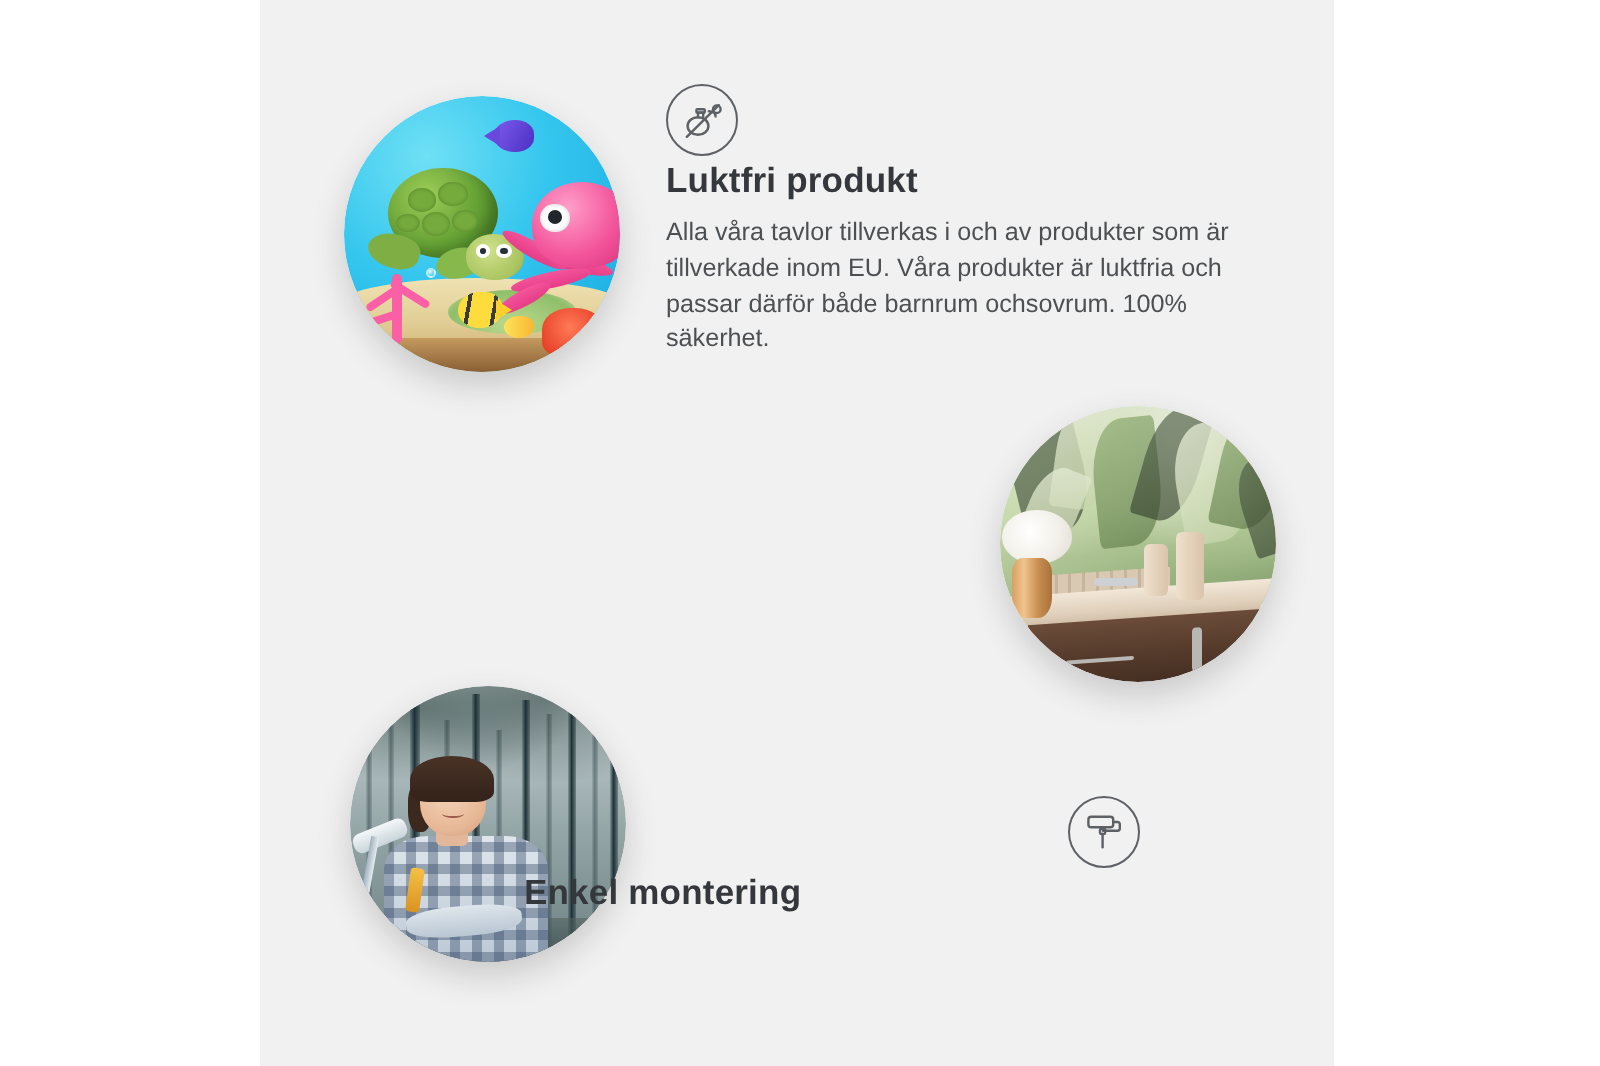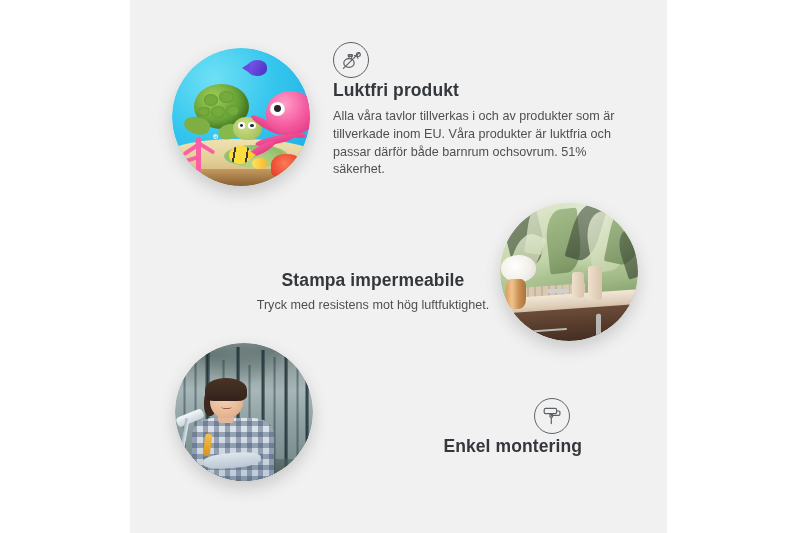--- a/index.html
+++ b/index.html
@@ -387,42 +387,24 @@
           <ellipse cx="10" cy="15" rx="5.2" ry="4.4"></ellipse>
           <path d="M10 10.6 V8.2 h2.6 v2.4"></path>
           <rect x="9.2" y="6.6" width="4.2" height="1.8" rx="0.5"></rect>
           <path d="M15.4 7.6 c2.2 0 3.4 1.2 3.4 2.6"></path>
           <circle cx="19.4" cy="6.6" r="1.9"></circle>
           <line x1="4.4" y1="20.4" x2="20.4" y2="4.6"></line>
         </svg>
       </div>
       <div class="feature-text" style="left:0px; top:37px; width:282px;">
         <div class="feature-title">Luktfri produkt</div>
-        <div class="feature-body" style="margin-top:6px;">Alla våra tavlor tillverkas i och av produkter som är tillverkade inom EU. Våra produkter är luktfria och passar därför både barnrum ochsovrum. 51% säkerhet.</div>
+        <div class="feature-body" style="margin-top:6px;">Alla våra tavlor tillverkas i och av produkter som är tillverkade inom EU. Våra produkter är luktfria och passar därför både barnrum ochsovrum. 100% säkerhet.</div>
       </div>
     </div>
 
-    <div class="feature" style="left:83px; top:232px; width:320px; text-align:center;">
-      <div class="icon-badge" style="left:50%; margin-left:141px; top:0px;">
-        <svg width="24" height="24" viewBox="0 0 24 24" fill="none" stroke="#5d6166" stroke-width="1.2" stroke-linecap="round" stroke-linejoin="round">
-          <path d="M3.2 13.2 C3.2 8.3 7.1 4.6 12 4.6 C16.9 4.6 20.8 8.3 20.8 13.2 Z"></path>
-          <path d="M3.2 13.2 C4.9 10.9 6.6 10.9 8.3 13.2"></path>
-          <path d="M8.3 13.2 C10 10.9 11.7 10.9 13.4 13.2"></path>
-          <path d="M13.4 13.2 C15.1 10.9 16.8 10.9 18.5 13.2"></path>
-          <path d="M18.5 13.2 C19.4 12 20 11.8 20.8 13.2"></path>
-          <line x1="12" y1="4.6" x2="12" y2="3.2"></line>
-          <line x1="12" y1="13.2" x2="12" y2="18.4"></line>
-          <path d="M12 18.4 C12 19.9 10.6 20.4 9.7 19.6"></path>
-        </svg>
-      </div>
-      <div style="margin-top:37px;">
-        <div class="feature-title">Stampa impermeabile</div>
-        <div class="feature-body" style="margin-top:5px;">Tryck med resistens mot hög luftfuktighet.</div>
-      </div>
-    </div>
 
     <div class="photo-circle" style="left:370px; top:203px; width:138px; height:138px;">
       <div class="photo-inner">
         <div class="bath-wall">
           <span class="leaf dark" style="left:4%;  top:2%;  width:26%; height:62%; transform:rotate(-14deg);"></span>
           <span class="leaf lite" style="left:20%; top:-4%; width:22%; height:56%; transform:rotate(8deg);"></span>
           <span class="leaf mid" style="left:34%; top:6%;  width:24%; height:64%; transform:rotate(-6deg);"></span>
           <span class="leaf dark" style="left:52%; top:0%;  width:20%; height:58%; transform:rotate(16deg);"></span>
           <span class="leaf lite" style="left:64%; top:8%;  width:26%; height:60%; transform:rotate(-10deg);"></span>
           <span class="leaf mid" style="left:80%; top:-2%; width:24%; height:64%; transform:rotate(12deg);"></span>
@@ -467,21 +449,21 @@
         <div class="woman-neck"></div>
         <div class="woman-hair2"></div>
         <div class="woman-head"></div>
         <div class="woman-eye" style="left:31%; bottom:61%;"></div>
         <div class="woman-eye" style="left:40%; bottom:61%;"></div>
         <div class="woman-smile"></div>
         <div class="woman-hair"></div>
       </div>
     </div>
 
-    <div class="feature" style="left:132px; top:398px; width:320px; text-align:right;">
+    <div class="feature" style="left:132px; top:398px; width:320px; text-align:left;">
       <div class="icon-badge" style="left:50%; margin-left:112px; top:0px;">
         <svg width="24" height="24" viewBox="0 0 24 24" fill="none" stroke="#5d6166" stroke-width="1.2" stroke-linecap="round" stroke-linejoin="round">
           <rect x="4.2" y="4.4" width="12.4" height="5.2" rx="1.4"></rect>
           <path d="M16.6 7 h2.2 a1.1 1.1 0 0 1 1.1 1.1 v2.2 a1.1 1.1 0 0 1 -1.1 1.1 h-7.3"></path>
           <rect x="10" y="10.4" width="2.6" height="2.6" rx="0.6"></rect>
           <line x1="11.3" y1="13" x2="11.3" y2="19.6"></line>
         </svg>
       </div>
       <div style="margin-top:37px;">
         <div class="feature-title">Enkel montering</div>

